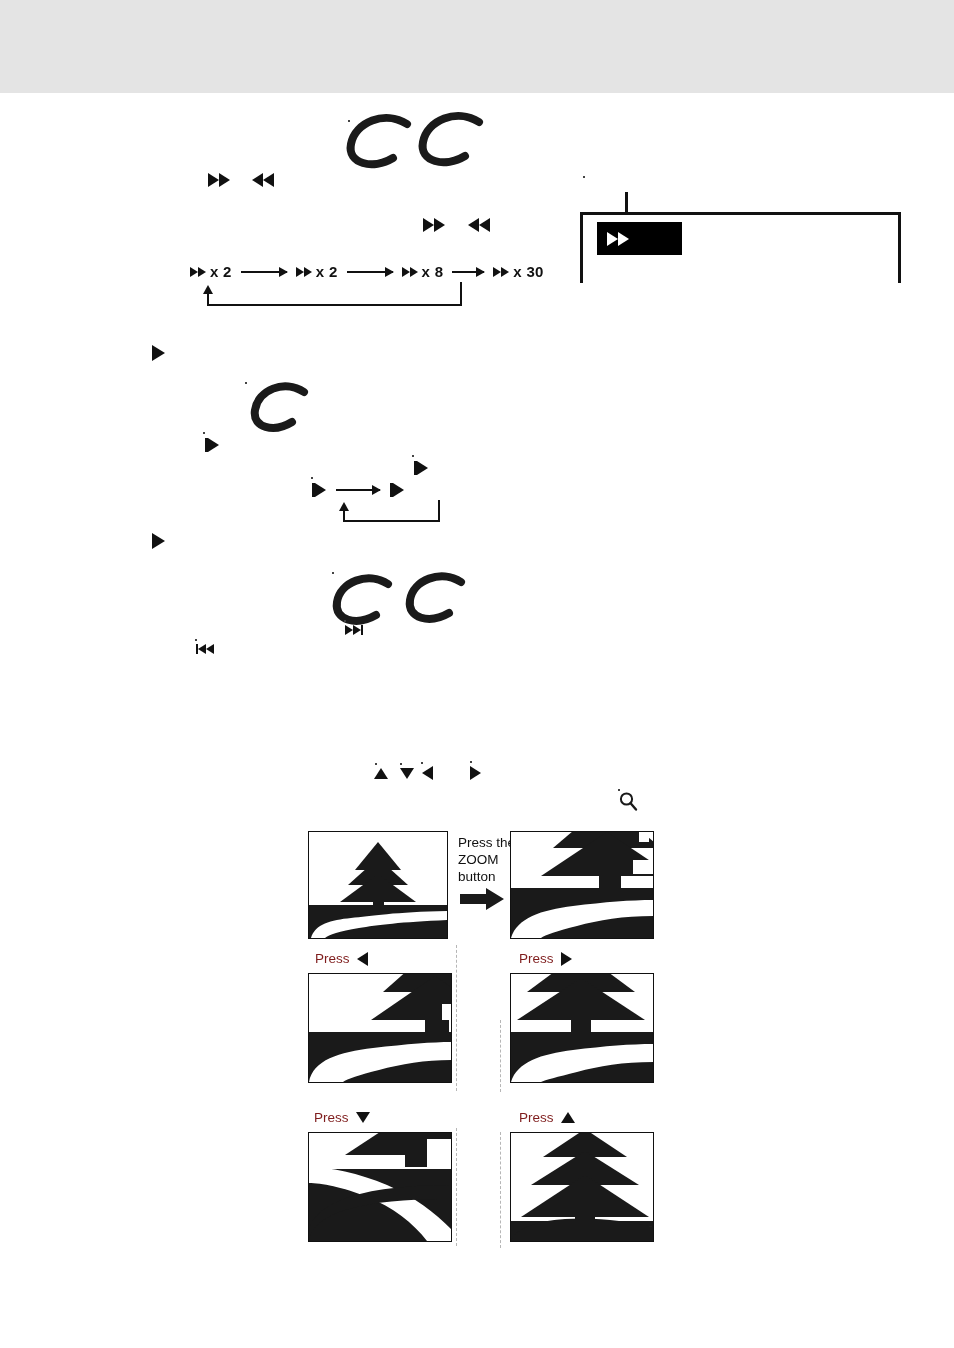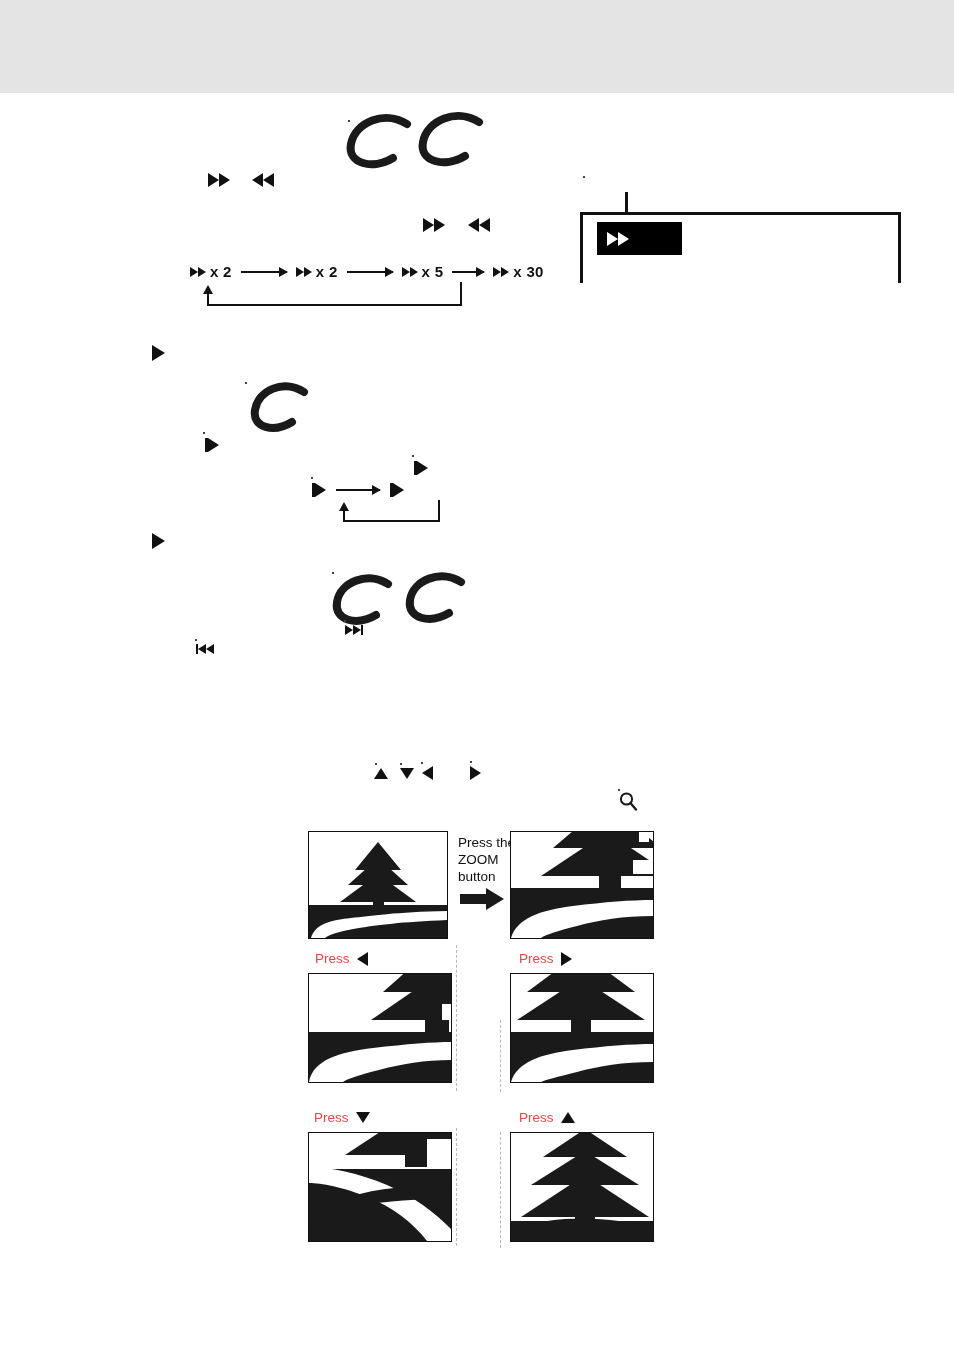--- a/index.html
+++ b/index.html
@@ -172,21 +172,21 @@
     position: absolute;
     border: 1px solid #111;
     background: #ffffff;
     overflow: hidden;
   }
   .panel svg { display:block; width:100%; height:100%; }
 
   .press-label {
     position: absolute;
     font-size: 13.5px;
-    color: #ef4444;
+    color: #7f1d1d;
     display: flex;
     align-items: center;
     gap: 7px;
     white-space: nowrap;
   }
   .press-text-block {
     position: absolute;
     font-size: 13.5px;
     line-height: 17px;
     color: #111;
@@ -258,21 +258,21 @@
       <span class="lbl">x 2</span>
     </span>
 
     <span class="arrow"></span>
 
     <span class="step">
       <span class="glyph glyph-sm">
         <span class="tri tri-r"></span>
           <span class="tri tri-r"></span>
       </span>
-      <span class="lbl">x 5</span>
+      <span class="lbl">x 8</span>
     </span>
 
     <span class="arrow short"></span>
 
     <span class="step">
       <span class="glyph glyph-sm">
         <span class="tri tri-r"></span>
           <span class="tri tri-r"></span>
       </span>
       <span class="lbl">x 30</span>

